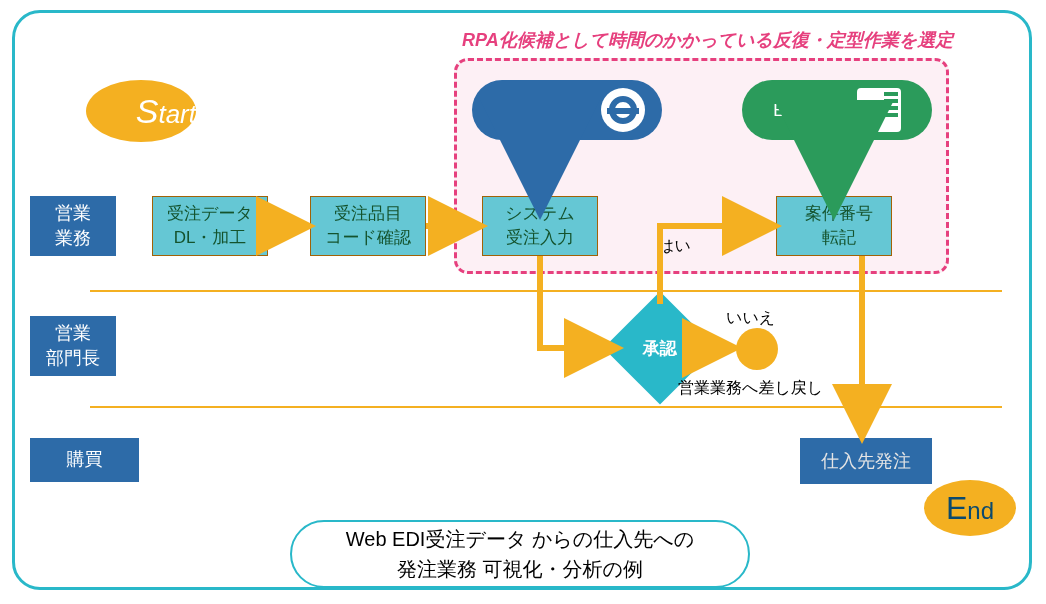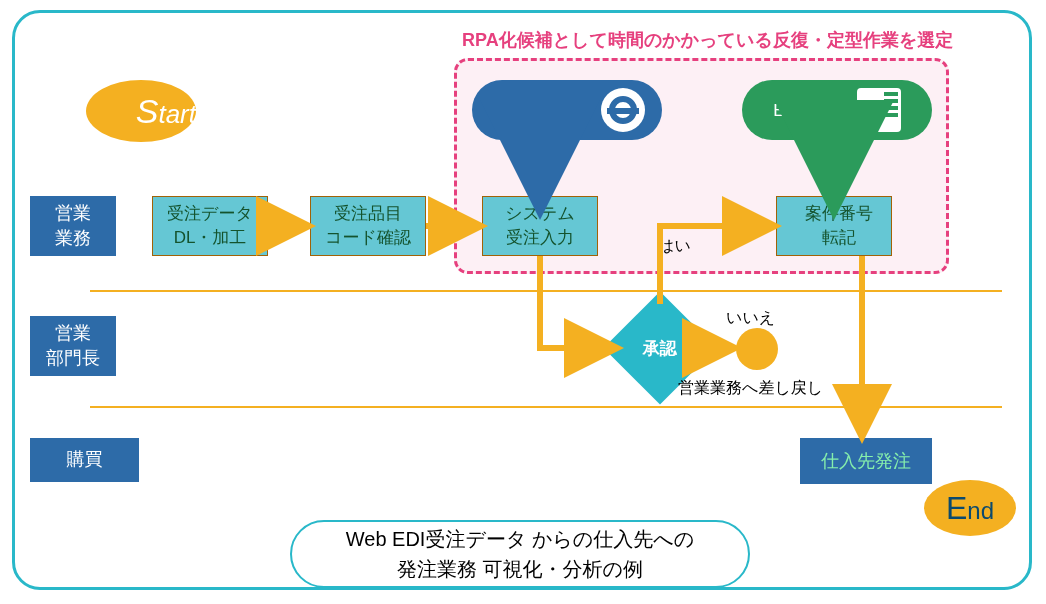--- a/index.html
+++ b/index.html
@@ -8,21 +8,21 @@
   .frame { position: absolute; left: 12px; top: 10px; width: 1020px; height: 580px;
            border: 3px solid #29b8c9; border-radius: 28px; }
   .swimlane-label { position: absolute; background: #2d6ba8; color: #fff;
                     display: flex; align-items: center; justify-content: center;
                     font-size: 18px; text-align: center; line-height: 1.4;
                     padding: 6px 10px; }
   .process-box { position: absolute; background: #65c7d4; color: #14532d;
                  display: flex; align-items: center; justify-content: center;
                  font-size: 17px; text-align: center; line-height: 1.4;
                  border: 1px solid #a16207; }
-  .end-box { position: absolute; background: #2d6ba8; color: #86efac;
+  .end-box { position: absolute; background: #2d6ba8; color: #e5e5e5;
              display: flex; align-items: center; justify-content: center;
              font-size: 18px; }
   .start-oval { position: absolute; background: #f4b021; color: #fff;
                 border-radius: 50%; display: flex; align-items: center;
                 justify-content: flex-end; font-size: 26px; font-style: italic; }
   .start-oval .cap { font-size: 34px; }
   .end-oval { position: absolute; background: #f4b021; color: #0c4a6e;
               border-radius: 50%; display: flex; align-items: center;
               justify-content: center; font-size: 24px; }
   .end-oval .cap { font-size: 32px; }
@@ -47,21 +47,21 @@
   .diamond { position: absolute; width: 80px; height: 80px; background: #29b8c9;
              transform: rotate(45deg); display: flex; align-items: center;
              justify-content: center; }
   .diamond span { transform: rotate(-45deg); color: #fff; font-size: 17px;
                   font-weight: bold; }
   .circle { position: absolute; width: 42px; height: 42px; background: #f4b021;
             border-radius: 50%; }
   .rpa-box { position: absolute; border: 3px dashed #e6407e; border-radius: 14px;
              background: #fdf0f5; }
   .rpa-label { position: absolute; color: #e6407e; font-size: 18px;
-               font-weight: bold; }
+               font-weight: bold; font-style: italic; }
   .caption-box { position: absolute; border: 2px solid #29b8c9; border-radius: 999px;
                  background: #fff; display: flex; flex-direction: column;
                  align-items: center; justify-content: center; font-size: 20px;
                  line-height: 1.5; padding: 8px 30px; }
   .hline { position: absolute; height: 2px; background: #f4b021; }
   .small-label { position: absolute; font-size: 16px; color: #000; }
   svg.arrows { position: absolute; left: 0; top: 0; pointer-events: none; }
 </style>
 </head>
 <body>

